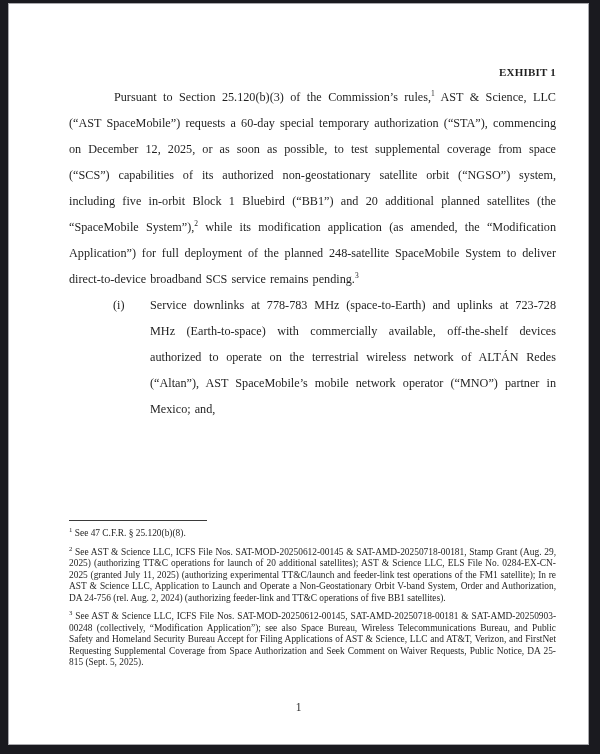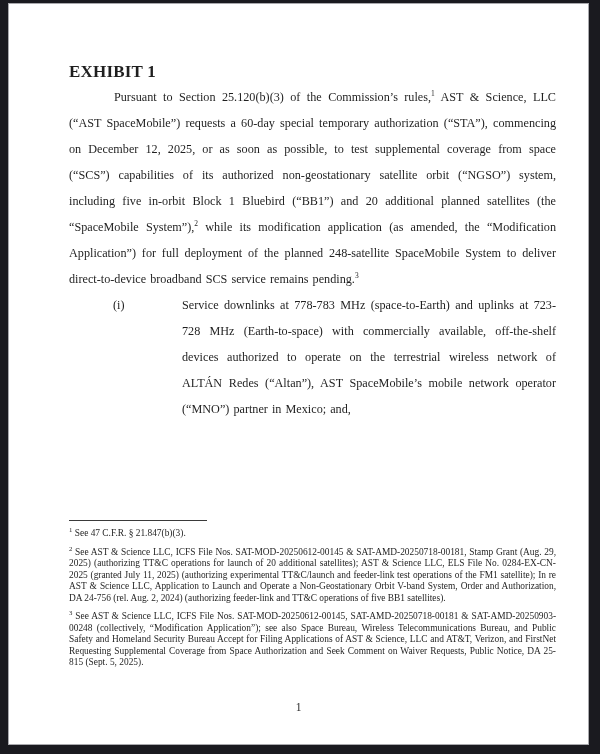--- a/index.html
+++ b/index.html
@@ -20,23 +20,23 @@
     width:581px; height:742px;
     background:#ffffff;
     border:1px solid #a9a9ad;
     color:#1f1f1f;
     overflow:hidden;
   }
   .content {
     padding:57px 32px 0 60px;
   }
   .heading {
-    text-align:left;
+    text-align:right;
     font-weight:bold;
-    font-size:17px;
+    font-size:11px;
     line-height:22px;
     letter-spacing:0.2px;
   }
   .body-par {
     font-size:12.2px;
     line-height:26px;
     text-align:justify;
     text-indent:45px;
     word-spacing:1px;
   }
@@ -53,21 +53,20 @@
     margin-left:44px;
   }
   .list-item .marker {
     width:37px;
     flex:0 0 37px;
   }
   .list-item .li-text {
     flex:1;
     text-align:justify;
     word-spacing:1px;
-    margin-left:32px;
   }
   .footnotes {
     position:absolute;
     left:60px; right:32px;
     top:516px;
     font-size:9.4px;
     line-height:11.5px;
     text-align:justify;
   }
   .fn-sep {
@@ -108,21 +107,21 @@
       <div class="list-item">
         <span class="marker">(i)</span>
         <span class="li-text">Service downlinks at 778-783 MHz (space-to-Earth) and uplinks at 723-728 MHz (Earth-to-space) with commercially available, off-the-shelf devices authorized to operate on the terrestrial wireless network of ALTÁN Redes (“Altan”), AST SpaceMobile’s mobile network operator (“MNO”) partner in Mexico; and,</span>
       </div>
 
     </div>
 
     <div class="footnotes">
       <div class="fn-sep"></div>
 
-      <p class="fn"><sup>1</sup><span class="it"> See</span><span> 47 C.F.R. § 21.847(b)(3).</span></p>
+      <p class="fn"><sup>1</sup><span class="it"> See</span><span> 47 C.F.R. § 25.120(b)(8).</span></p>
 
       <p class="fn"><sup>2</sup><span class="it"> See AST &amp; Science LLC</span><span>, ICFS File Nos. SAT-MOD-20250612-00145 &amp; SAT-AMD-20250718-00181, Stamp Grant (Aug. 29, 2025) (authorizing TT&amp;C operations for launch of 20 additional satellites); </span><span class="it">AST &amp; Science LLC</span><span>, ELS File No. 0284-EX-CN-2025 (granted July 11, 2025) (authorizing experimental TT&amp;C/launch and feeder-link test operations of the FM1 satellite); </span><span class="it">In re AST &amp; Science LLC, Application to Launch and Operate a Non-Geostationary Orbit V-band System</span><span>, Order and Authorization, DA 24-756 (rel. Aug. 2, 2024) (authorizing feeder-link and TT&amp;C operations of five BB1 satellites).</span></p>
 
       <p class="fn"><sup>3</sup><span class="it"> See AST &amp; Science LLC</span><span>, ICFS File Nos. SAT-MOD-20250612-00145, SAT-AMD-20250718-00181 &amp; SAT-AMD-20250903-00248 (collectively, “Modification Application”); </span><span class="it">see also Space Bureau, Wireless Telecommunications Bureau, and Public Safety and Homeland Security Bureau Accept for Filing Applications of AST &amp; Science, LLC and AT&amp;T, Verizon, and FirstNet Requesting Supplemental Coverage from Space Authorization and Seek Comment on Waiver Requests</span><span>, Public Notice, DA 25-815 (Sept. 5, 2025).</span></p>
     </div>
 
     <div class="page-number">1</div>
   </div>
 </div>
 

